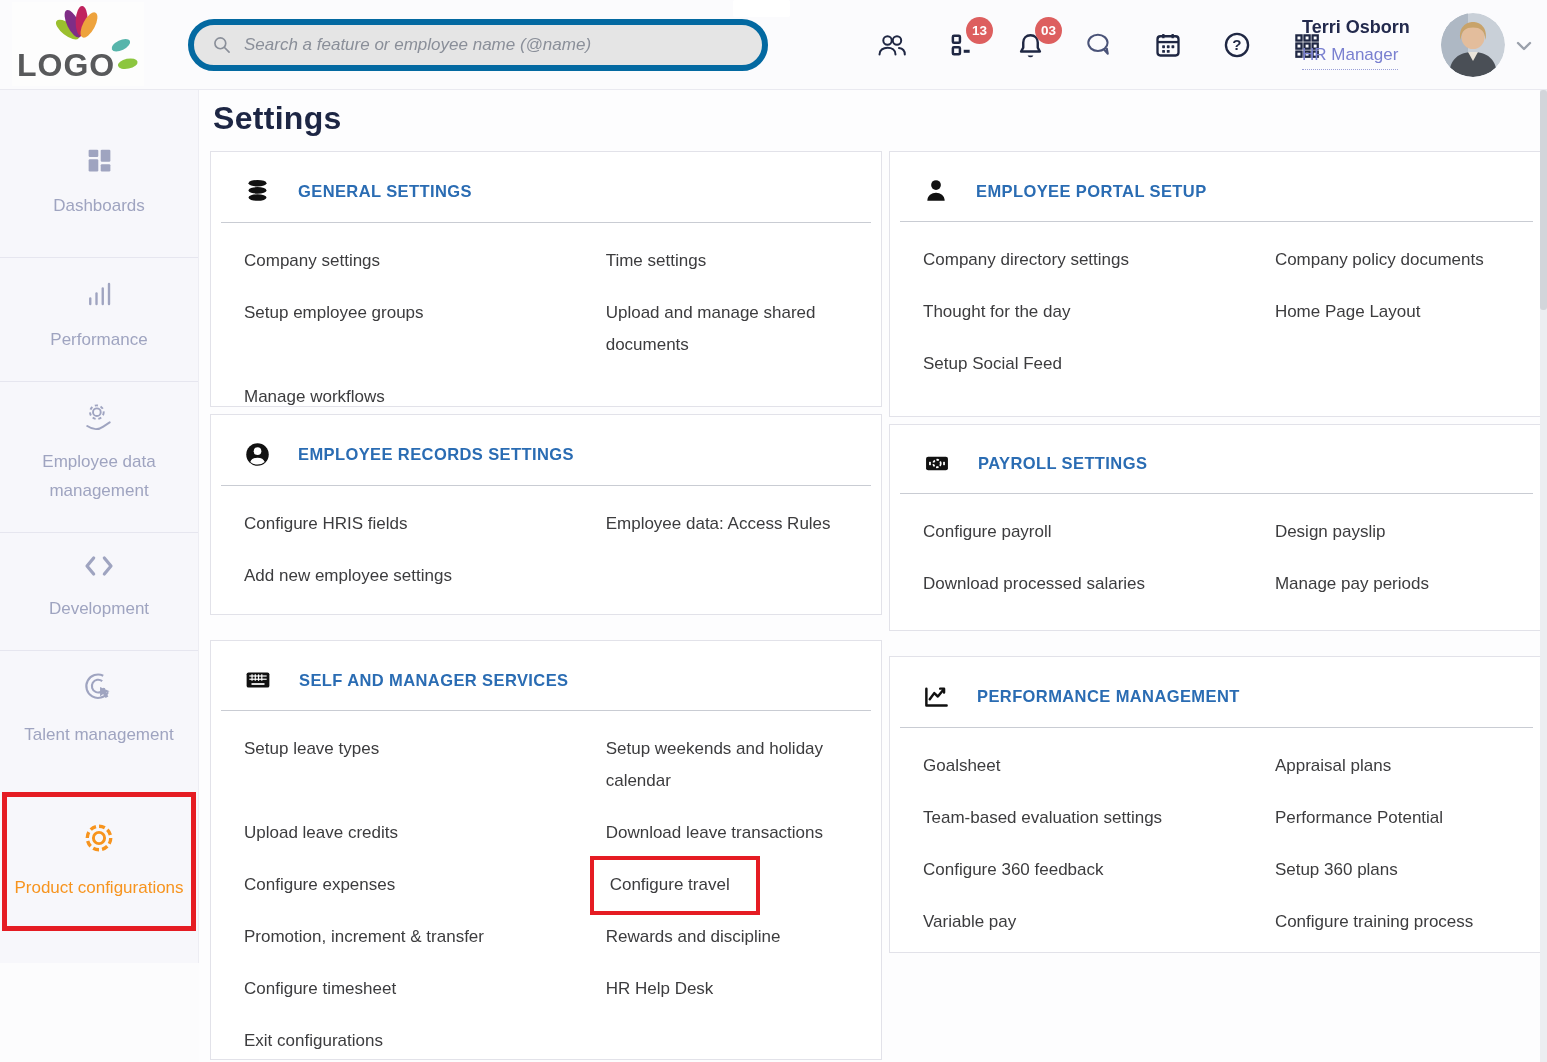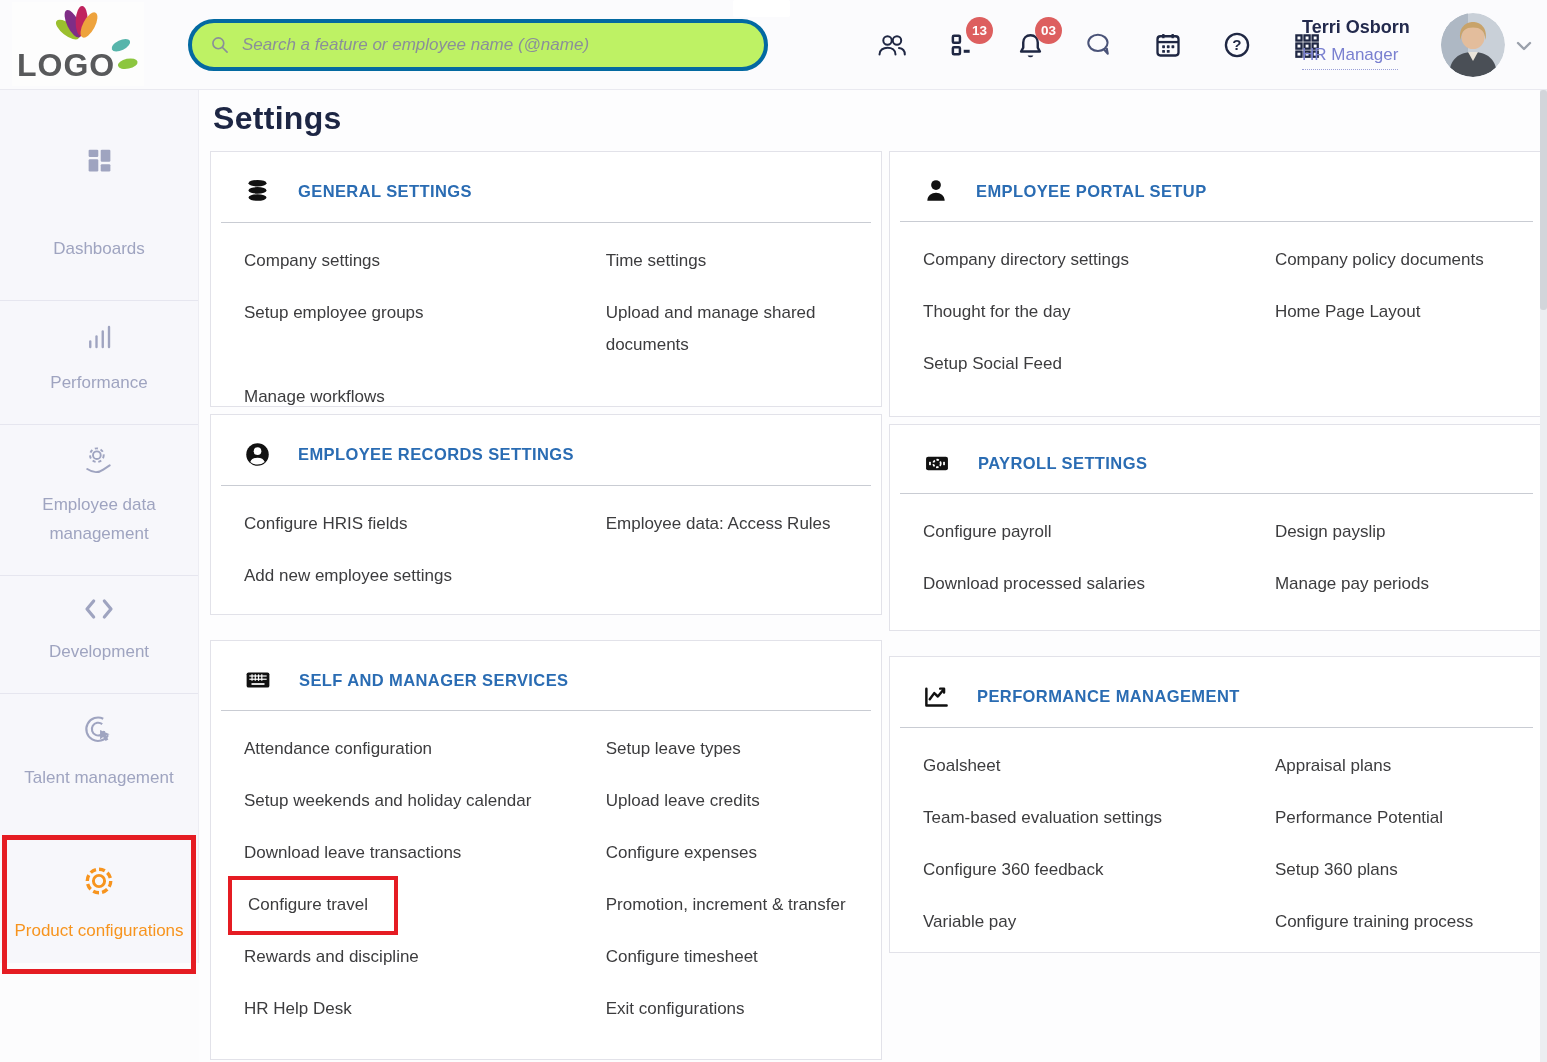--- a/index.html
+++ b/index.html
@@ -4,42 +4,42 @@
 <style>
   html,body{margin:0;padding:0;width:1547px;height:1062px;overflow:hidden;
     font-family:"Liberation Sans",sans-serif;background:#fcfcfd;}
   *{box-sizing:border-box;}
 
   
   .topbar{position:absolute;left:0;top:0;width:1547px;height:90px;background:#fbfbfd;
     border-bottom:1px solid #e9e9f0;z-index:5;}
   .white-patch{position:absolute;left:733px;top:0;width:57px;height:17px;background:#ffffff;border-radius:2px;}
   .logo{position:absolute;left:12px;top:2px;width:132px;height:84px;background:#fdfdfd;display:flex;align-items:center;justify-content:center;}
-  .searchbox{position:absolute;left:188px;top:19px;width:580px;height:52px;background:#bef264;
-    border:4px solid #0369a1;border-radius:26px;display:flex;align-items:center;padding:0 18px;gap:10px;}
+  .searchbox{position:absolute;left:188px;top:19px;width:580px;height:52px;background:#e5e5e5;
+    border:6px solid #0369a1;border-radius:26px;display:flex;align-items:center;padding:0 18px;gap:10px;}
   .searchbox input{flex:1;border:none;background:transparent;outline:none;font-size:17px;
     font-style:italic;color:#555;font-family:"Liberation Sans",sans-serif;}
   .searchbox input::placeholder{color:#8a8f99;font-style:italic;}
   .icon-row{position:absolute;left:877px;top:20px;height:50px;display:flex;align-items:center;gap:39px;color:#1f2743;}
   .icon-btn{position:relative;width:30px;height:30px;display:flex;align-items:center;justify-content:center;cursor:pointer;}
   .badge{position:absolute;top:-13px;right:-17px;min-width:27px;height:27px;border-radius:50%;
     background:#dd5f5f;color:#fff;font-size:13.5px;font-weight:bold;display:flex;align-items:center;justify-content:center;}
   .user-block{position:absolute;left:1302px;top:14px;line-height:1.55;}
   .user-name{font-size:18px;font-weight:bold;color:#232a4d;}
   .user-role{font-size:17px;color:#7a80d0;border-bottom:1px dotted #9aa0d8;display:inline-block;padding-bottom:1px;cursor:pointer;text-align:center;}
   .avatar{position:absolute;left:1441px;top:13px;width:64px;height:64px;border-radius:50%;overflow:hidden;cursor:pointer;}
   .chev{position:absolute;left:1516px;top:38px;color:#9aa0ab;}
 
   
   .sidebar{position:absolute;left:0;top:90px;width:199px;height:873px;background:#f7f7fb;
     border-right:1px solid #ededf3;}
   .side-item{display:flex;flex-direction:column;align-items:center;text-align:center;
     padding:21px 6px 26px;color:#9fa4c0;cursor:pointer;}
   .side-item + .side-item{border-top:1px solid #e6e6ef;}
-  .side-item.first{padding-top:56px;padding-bottom:36px;gap:43px;}
+  .side-item.first{padding-top:56px;padding-bottom:36px;}
   .side-icon{margin-bottom:12px;display:block;}
   .side-label{font-size:17px;line-height:1.75;}
   .annotation-box{border:5px solid #e51c23;margin:16px 2px 0 2px;}
   .annotation-box .side-item{border-top:none;color:#f7941e;padding:22px 4px 24px;}
 
   
   .main{position:absolute;left:199px;top:90px;width:1348px;height:972px;background:#fdfdfe;}
   .page-title{font-size:32px;font-weight:bold;color:#1d2644;margin:10px 0 14px 14px;letter-spacing:.3px;}
   .cols{display:flex;gap:7px;padding-left:11px;}
   .col-l{width:672px;display:flex;flex-direction:column;}
@@ -312,21 +312,20 @@
                 <line x1="9.5" y1="6.8" x2="9.5" y2="12.8"></line>
               <line x1="12.5" y1="6.8" x2="12.5" y2="12.8"></line>
                 <line x1="15.5" y1="6.8" x2="15.5" y2="12.8"></line>
               <line x1="6" y1="15.7" x2="18" y2="15.7" stroke-width="1.6"></line>
             </g>
           </svg>
           <span class="card-title">SELF AND MANAGER SERVICES</span>
         </div>
         <div class="card-rule"></div>
         <div class="card-grid">
-          <div class="item">Attendance configuration</div>
           <div class="item">Setup leave types</div>
           <div class="item">Setup weekends and holiday calendar</div>
           <div class="item">Upload leave credits</div>
           <div class="item">Download leave transactions</div>
           <div class="item">Configure expenses</div>
           <div class="item">
             <span class="red-box-inline"><span>Configure travel</span></span>
           </div>
           <div class="item">Promotion, increment &amp; transfer</div>
           <div class="item">Rewards and discipline</div>

